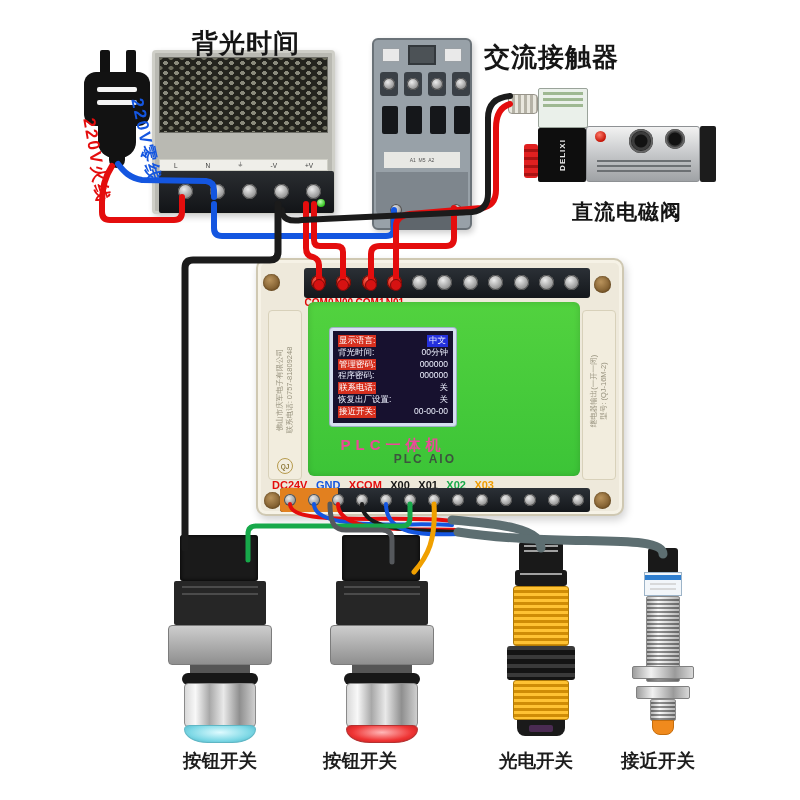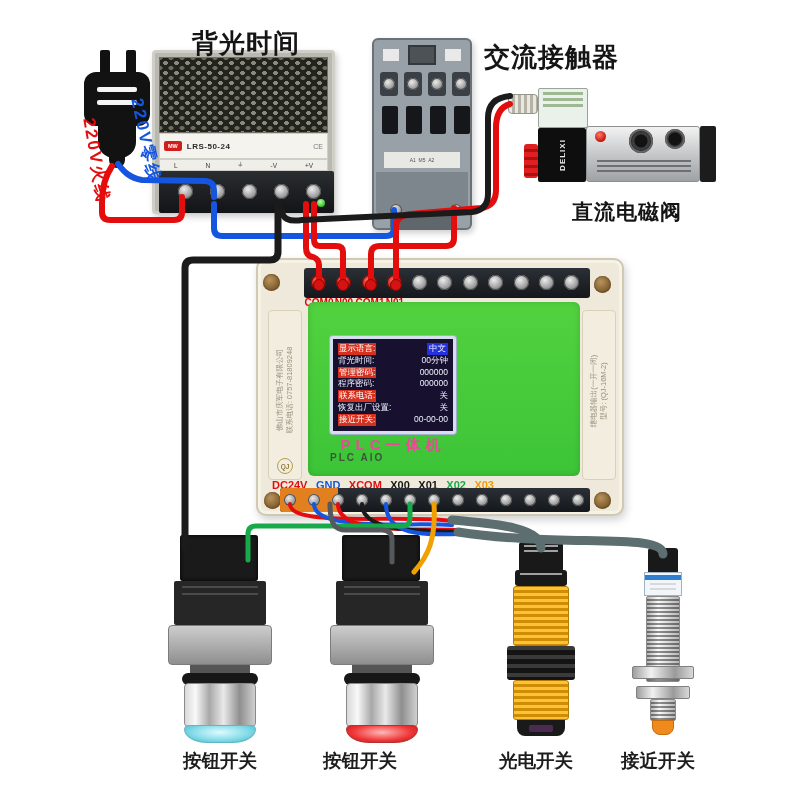--- a/index.html
+++ b/index.html
@@ -83,21 +83,21 @@
   .lcd-row{display:flex;justify-content:space-between;line-height:11.8px;white-space:nowrap;}
   .lcd .lbl.hl{background:#d6301f;color:#fff;padding:0 1px;}
   .lcd .val.vhl{background:#2430dd;padding:0 2px;}
   .key{position:absolute;width:36px;height:36px;border-radius:50%;border:2px solid #272c2f;
        background:radial-gradient(circle at 35% 30%,#ffffff,#e6e6e6 60%,#cccccc);
        box-shadow:0 2px 3px rgba(0,0,0,.35);display:flex;flex-direction:column;align-items:center;justify-content:center;}
   .key .cn{font-size:9px;font-weight:bold;line-height:10px;color:#222;}
   .key .en{font-size:6.5px;line-height:7px;color:#333;}
   .key .sym{font-size:18px;line-height:19px;font-weight:bold;color:#1c1c1c;}
   .plc-title{font-size:15px;font-weight:bold;color:#ec4899;letter-spacing:5px;text-align:center;}
-  .plc-sub{font-size:10px;font-weight:bold;color:#3c543e;letter-spacing:2px;text-align:left;}
+  .plc-sub{font-size:12px;font-weight:bold;color:#3c543e;letter-spacing:2px;text-align:right;}
   .wlabels span{font-size:11px;font-weight:bold;margin-right:4px;}
   .c-red{color:#e40d0d}.c-blue{color:#1456e0}.c-black{color:#151515}.c-green{color:#17a94a}.c-orange{color:#f09c00}
   
   .btn-topblock{background:#1a1a1a;border-radius:3px;box-shadow:inset 0 0 4px #000;}
   .btn-contacts{background:#262626;border-radius:2px;}
   .btn-contacts i{display:block;height:2px;margin:5px 8px;background:#6f6f6f;opacity:.5;}
   .btn-mount{background:linear-gradient(180deg,#cdcdcd,#8f8f8f);border-radius:4px;border:1px solid #7c7c7c;}
   .btn-neck{background:#555;}
   .btn-ring{background:#171717;border-radius:6px;}
   .btn-barrel{background:linear-gradient(90deg,#d9d9d9,#f8f8f8 15%,#a8a8a8 35%,#e9e9e9 55%,#8f8f8f 78%,#cfcfcf);
@@ -138,25 +138,20 @@
   <div class="abs plug-head" style="left:0;top:22px;width:66px;height:54px;">
     <div class="abs plug-slot" style="left:13px;top:15px;width:40px;height:5px;"></div>
     <div class="abs plug-slot" style="left:13px;top:28px;width:40px;height:5px;"></div>
   </div>
   <div class="abs plug-neck" style="left:14px;top:74px;width:38px;height:34px;"></div>
   <div class="abs plug-tip" style="left:25px;top:104px;width:16px;height:14px;"></div>
 </div>
 
 <div class="abs psu-case z2" style="left:152px;top:50px;width:183px;height:164px;">
   <div class="abs psu-mesh" style="left:4px;top:4px;width:169px;height:76px;"></div>
-  <div class="abs psu-label" style="left:4px;top:80px;width:169px;height:26px;">
-    <span class="psu-brand">MW</span>
-    <span class="psu-model">LRS-50-24</span>
-    <span class="psu-ce">CE</span>
-  </div>
   <div class="abs psu-letters" style="left:4px;top:106px;width:169px;height:12px;">
     <span>L</span>
     <span>N</span>
     <span>⏚</span>
     <span>-V</span>
     <span>+V</span>
   </div>
   <div class="abs psu-terms" style="left:4px;top:118px;width:175px;height:42px;">
     <i class="scr" style="left:19px;top:13px;"></i>
     <i class="scr" style="left:51px;top:13px;"></i>
@@ -287,21 +282,21 @@
   <div class="led-cell" style="left:516px;top:305px;">
       <span class="t">Y06</span>
       <div class="dot"></div>
     </div>
   <div class="led-cell" style="left:552px;top:305px;">
       <span class="t">Y07</span>
       <div class="dot"></div>
     </div>
 </div>
 
-<div class="abs lcd z2" style="left:330px;top:336px;width:126px;height:98px;">
+<div class="abs lcd z2" style="left:330px;top:328px;width:126px;height:98px;">
   <div class="lcd-row">
       <span class="lbl hl">显示语言:</span>
       <span class="val vhl">中文</span>
     </div>
   <div class="lcd-row">
       <span class="lbl">背光时间:</span>
       <span class="val">00分钟</span>
     </div>
   <div class="lcd-row">
       <span class="lbl hl">管理密码:</span>

